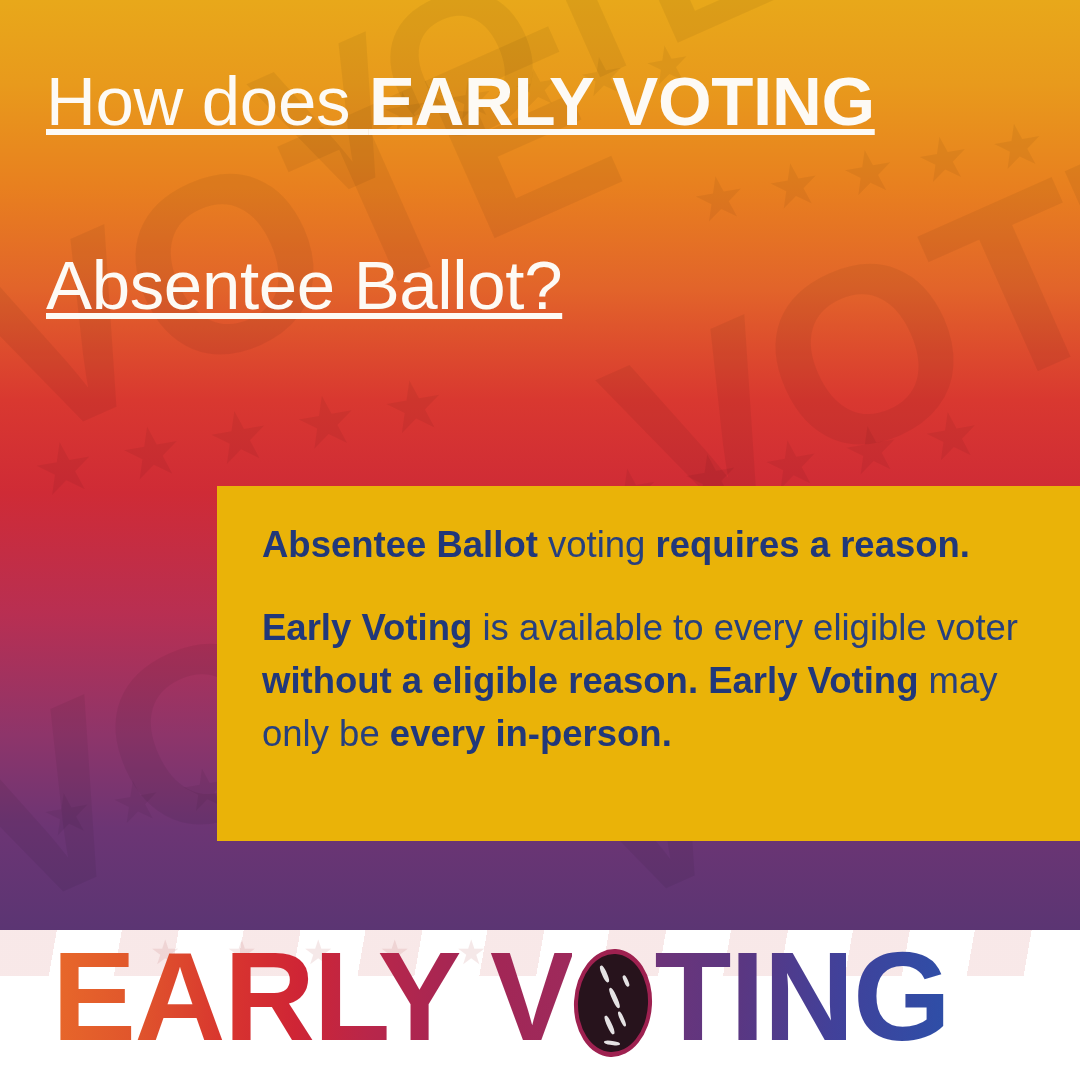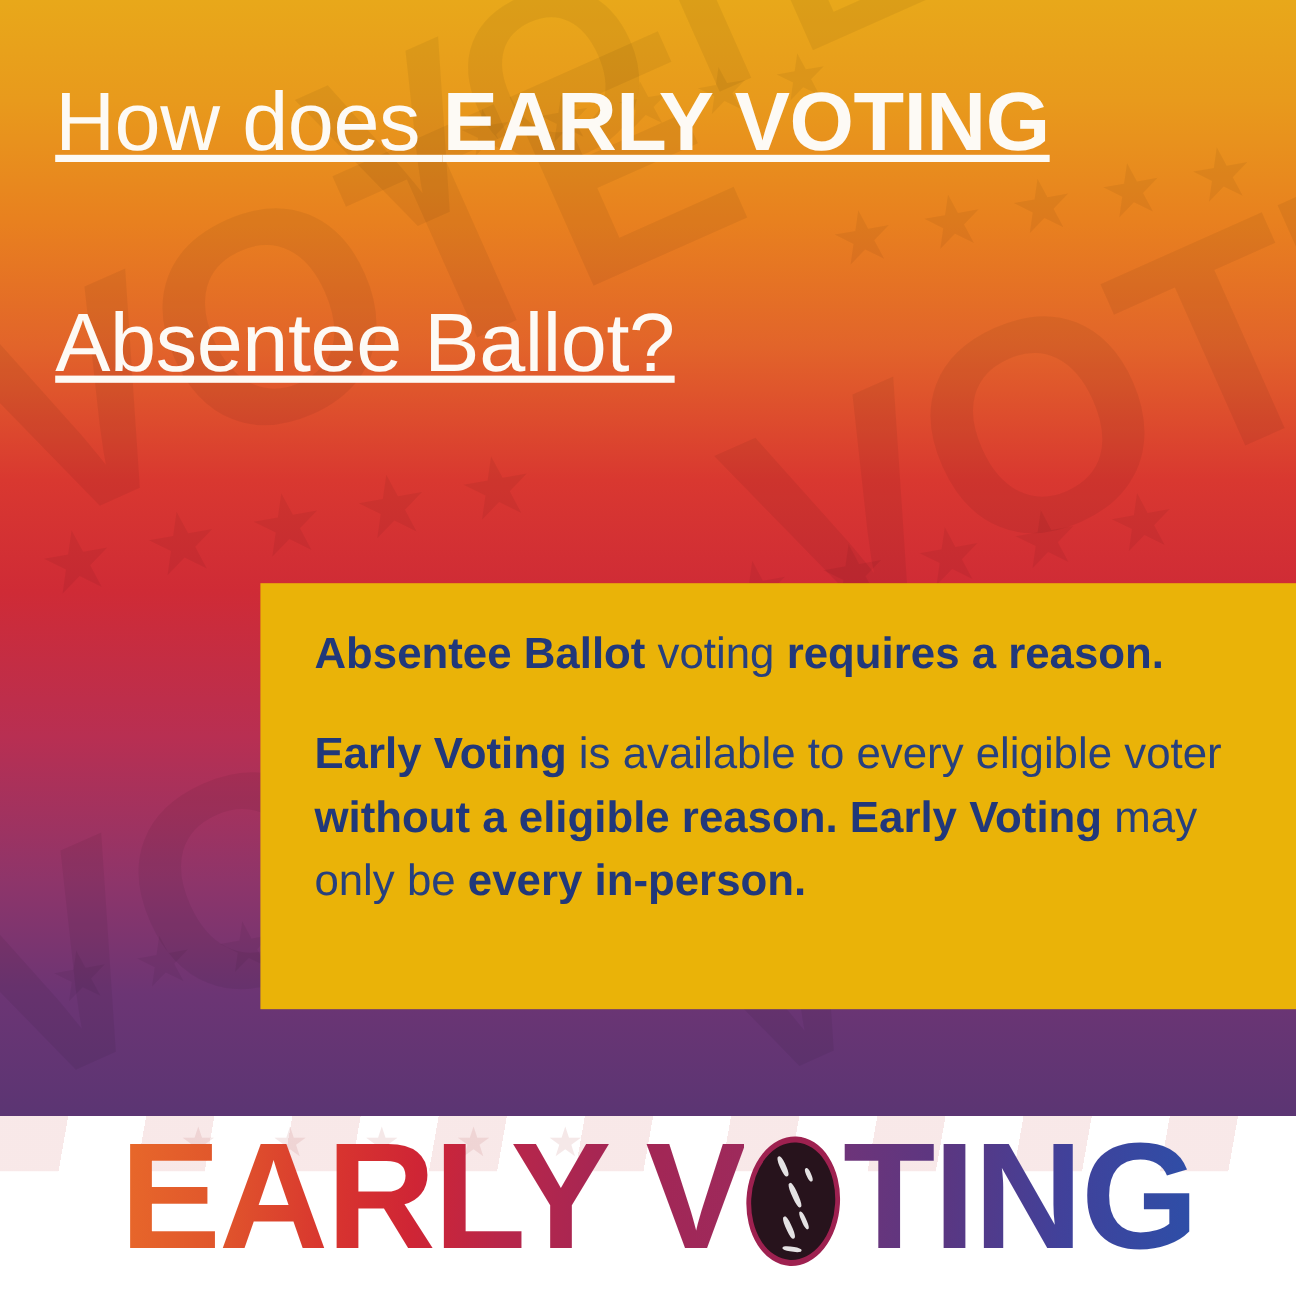--- a/index.html
+++ b/index.html
@@ -149,22 +149,21 @@
     left: 52px;
     top: 941px;
     height: 112px;
     font-size: 126px;
     line-height: 112px;
     font-weight: 800;
     font-stretch: condensed;
     letter-spacing: -0.012em;
     white-space: nowrap;
     display: flex;
-    align-items: center;
-    margin-left: 48px;
+    align-items: flex-end;
   }
   .logo-word {
     background: linear-gradient(95deg,
         #e8692a 0%,
         #e0552c 22%,
         #d8342f 44%,
         #cf2535 60%,
         #b8264a 78%,
         #a32655 100%);
     -webkit-background-clip: text;

